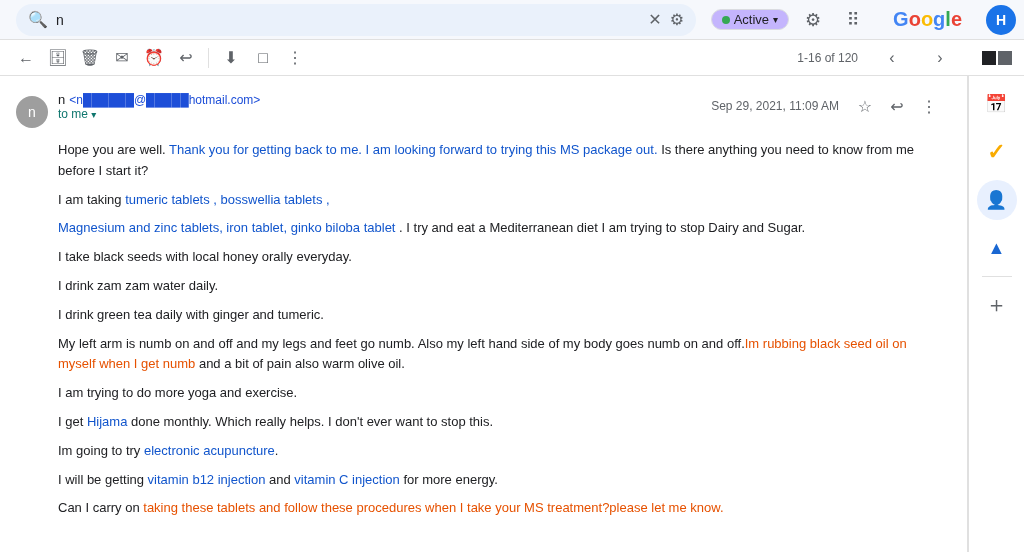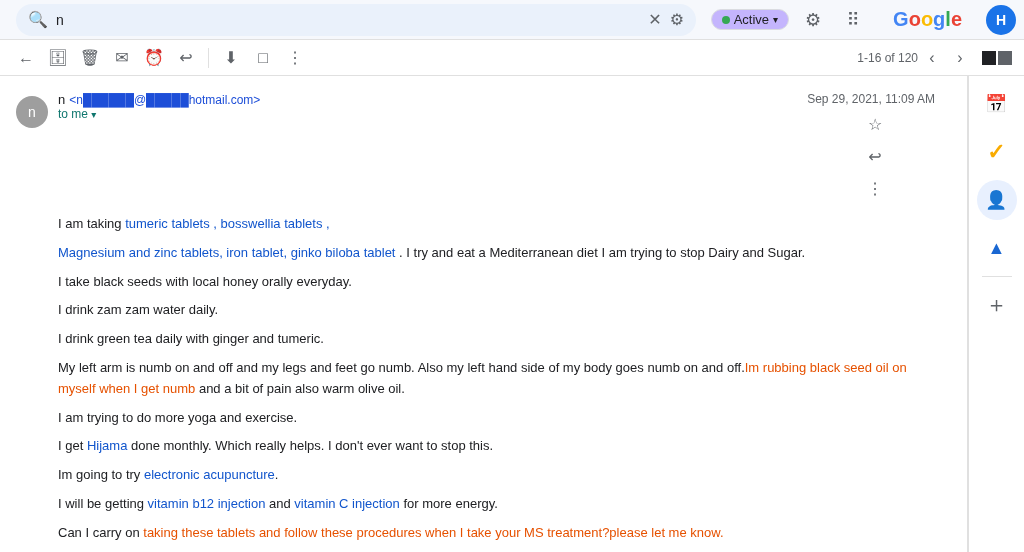--- a/index.html
+++ b/index.html
@@ -44,21 +44,21 @@
     
     .toolbar {
       display: flex; align-items: center; height: 36px; padding: 0 12px;
       background: white; border-bottom: 1px solid #e0e0e0; gap: 4px;
     }
     .toolbar-btn {
       display: flex; align-items: center; justify-content: center; width: 28px; height: 28px;
       border-radius: 4px; cursor: pointer; color: #5f6368; font-size: 16px; border: none; background: transparent;
     }
     .toolbar-divider { width: 1px; height: 20px; background: #e0e0e0; margin: 0 4px; }
-    .pager { margin-left: auto; display: flex; align-items: center; gap: 0; font-size: 12px; color: #5f6368; }
+    .pager { margin-left: auto; display: flex; align-items: center; gap: 20px; font-size: 12px; color: #5f6368; }
     .color-boxes { display: flex; gap: 2px; margin-left: 8px; }
     .color-box { width: 14px; height: 14px; }
 
     
     .main {
       display: flex; height: calc(552px - 76px); overflow: hidden;
     }
 
     
     .email-panel {
@@ -72,21 +72,21 @@
     }
     .avatar-sm {
       width: 32px; height: 32px; border-radius: 50%; background: #9e9e9e;
       display: flex; align-items: center; justify-content: center; color: white; font-size: 14px;
       margin-right: 10px; flex-shrink: 0; margin-top: 4px;
     }
     .email-meta { flex: 1; }
     .email-from { font-size: 13px; display: flex; align-items: center; gap: 4px; flex-wrap: wrap; }
     .email-from strong { font-weight: 500; }
     .email-to { font-size: 12px; color: #0f766e; }
-    .email-actions { display: flex; align-items: center; gap: 4px; margin-left: auto; flex-shrink: 0; flex-direction: column; }
+    .email-actions { display: flex; align-items: center; gap: 4px; margin-left: auto; flex-shrink: 0; }
     .email-date { font-size: 12px; color: #5f6368; margin-right: 8px; }
 
     
     .email-body { font-size: 13px; line-height: 1.6; color: #202124; padding-left: 42px; }
     .email-body p { margin-bottom: 8px; }
     .highlight-blue { color: #1155cc; }
     .highlight-orange { color: #e65100; }
 
     
     .right-sidebar {
@@ -175,20 +175,21 @@
       </div>
       <div class="email-actions">
         <span class="email-date">Sep 29, 2021, 11:09 AM</span>
         <button class="toolbar-btn">☆</button>
         <button class="toolbar-btn">↩</button>
         <button class="toolbar-btn">⋮</button>
       </div>
     </div>
 
     <div class="email-body">
+      <p>Hope you are well. <span class="highlight-blue">Thank you for getting back to me. I am looking forward to trying this MS package out.</span> Is there anything you need to know from me before I start it?</p>
       <p>I am taking <span class="highlight-blue">tumeric tablets , bosswellia tablets ,</span></p>
       <p><span class="highlight-blue">Magnesium and zinc tablets, iron tablet, ginko biloba tablet</span> . I try and eat a Mediterranean diet I am trying to stop Dairy and Sugar.</p>
       <p>I take black seeds with local honey orally everyday.</p>
       <p>I drink zam zam water daily.</p>
       <p>I drink green tea daily with ginger and tumeric.</p>
       <p>My left arm is numb on and off and my legs and feet go numb. Also my left hand side of my body goes numb on and off.<span class="highlight-orange">Im rubbing black seed oil on myself when I get numb</span> and a bit of pain also warm olive oil.</p>
       <p>I am trying to do more yoga and exercise.</p>
       <p>I get <span class="highlight-blue">Hijama</span> done monthly. Which really helps. I don't ever want to stop this.</p>
       <p>Im going to try <span class="highlight-blue">electronic acupuncture</span>.</p>
       <p>I will be getting <span class="highlight-blue">vitamin b12 injection</span> and <span class="highlight-blue">vitamin C injection</span> for more energy.</p>

